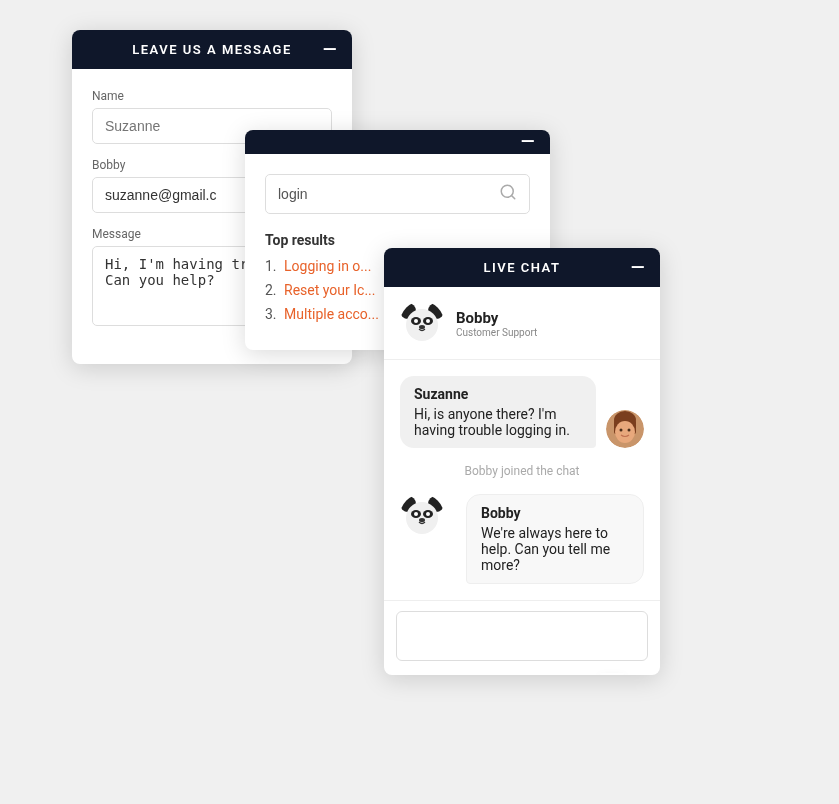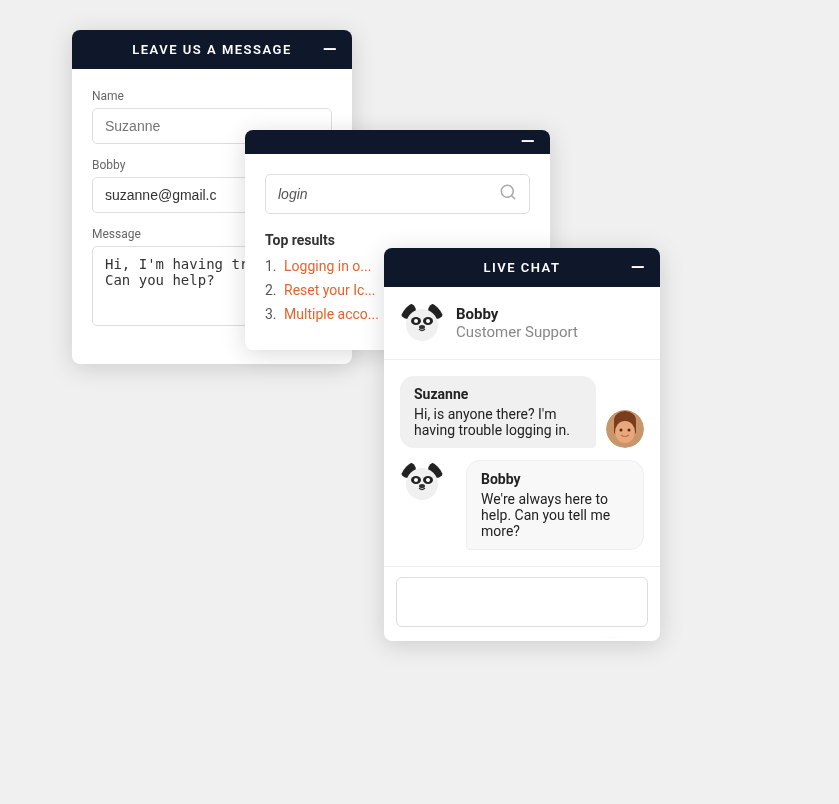--- a/index.html
+++ b/index.html
@@ -93,21 +93,20 @@
       border-radius: 5px;
       padding: 8px 12px;
       margin-bottom: 18px;
     }
     .search-bar input {
       border: none;
       outline: none;
       flex: 1;
       font-size: 14px;
       color: #555;
-      font-style: italic;
     }
     .search-icon-svg {
       color: #aaa;
       font-size: 16px;
     }
     .top-results-title {
       font-size: 14px;
       font-weight: 700;
       color: #333;
       margin-bottom: 10px;
@@ -150,21 +149,21 @@
       overflow: hidden;
       margin-right: 12px;
       flex-shrink: 0;
     }
     .agent-name {
       font-weight: 700;
       font-size: 15px;
       color: #222;
     }
     .agent-role {
-      font-size: 15px;
+      font-size: 10px;
       color: #888;
     }
 
     
     .chat-messages {
       padding: 16px;
       display: flex;
       flex-direction: column;
       gap: 12px;
       background: #fff;
@@ -370,20 +369,23 @@
           <ellipse cx="19" cy="22" rx="10" ry="11" fill="#e8a87c"></ellipse>
 
           <ellipse cx="15" cy="20" rx="1.5" ry="1.5" fill="#4a2e1a"></ellipse>
           <ellipse cx="23" cy="20" rx="1.5" ry="1.5" fill="#4a2e1a"></ellipse>
 
           <path d="M15 25 Q19 28 23 25" stroke="#c07050" stroke-width="1.2" fill="none"></path>
         </svg>
       </div>
     </div>
 
+    <div class="msg-system">
+      <span>Bobby joined the chat</span>
+    </div>
 
     <div class="msg-agent">
       <div class="agent-avatar" style="width:44px;height:44px;flex-shrink:0;">
         <svg viewBox="0 0 44 44" class="panda-face" xmlns="http://www.w3.org/2000/svg">
           <circle cx="22" cy="22" r="22" fill="#fff"></circle>
           <circle cx="8" cy="10" r="8" fill="#222"></circle>
           <circle cx="36" cy="10" r="8" fill="#222"></circle>
           <circle cx="22" cy="24" r="16" fill="#f0f0f0"></circle>
           <ellipse cx="16" cy="20" rx="5" ry="4" fill="#222"></ellipse>
           <ellipse cx="28" cy="20" rx="5" ry="4" fill="#222"></ellipse>

